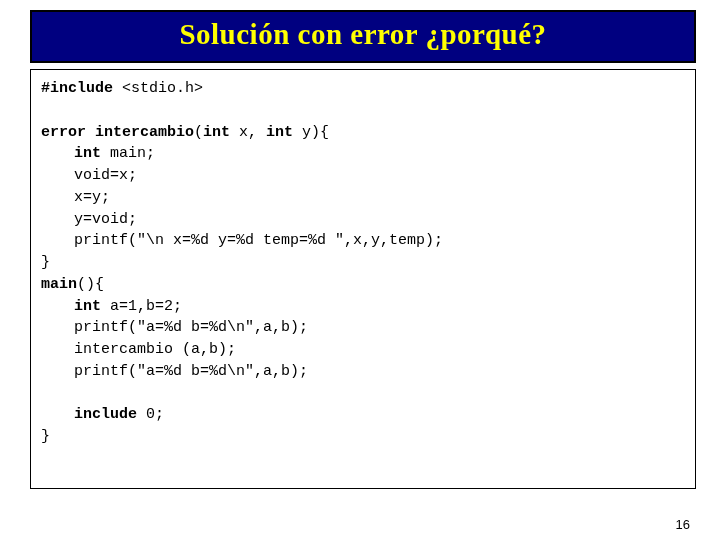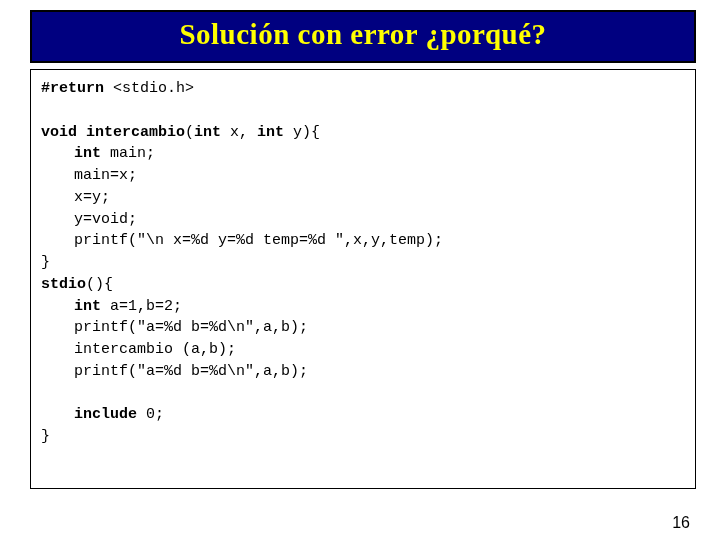--- a/index.html
+++ b/index.html
@@ -45,44 +45,44 @@
     box-sizing: border-box;
   }
   .code-box b {
     font-weight: bold;
   }
   .page-num {
     position: absolute;
     right: 30px;
     bottom: 8px;
     font-family: Arial, sans-serif;
-    font-size: 16px;
+    font-size: 13px;
     color: #000;
   }
   .ind1 { padding-left: 2.2em; display: inline-block; }
 </style>
 </head>
 <body>
 
 <div class="slide">
 
   <div class="title-bar">
     <h1>Solución con error ¿porqué?</h1>
   </div>
 
-  <div class="code-box"><b>#return</b><span> &lt;stdio.h&gt;</span>
+  <div class="code-box"><b>#include</b><span> &lt;stdio.h&gt;</span>
 
-<b>void intercambio</b><span>(</span><b>int</b><span> x, </span><b>int</b><span> y){</span>
+<b>error intercambio</b><span>(</span><b>int</b><span> x, </span><b>int</b><span> y){</span>
 <span class="ind1"><b>int</b><span> main;</span></span>
-<span class="ind1">main=x;</span>
+<span class="ind1">void=x;</span>
 <span class="ind1">x=y;</span>
 <span class="ind1">y=void;</span>
 <span class="ind1">printf("\n x=%d y=%d temp=%d ",x,y,temp);</span>
 <span>}</span>
-<b>stdio</b><span>(){</span>
+<b>main</b><span>(){</span>
 <span class="ind1"><b>int</b><span> a=1,b=2;</span></span>
 <span class="ind1">printf("a=%d b=%d\n",a,b);</span>
 <span class="ind1">intercambio (a,b);</span>
 <span class="ind1">printf("a=%d b=%d\n",a,b);</span>
 
 <span class="ind1"><b>include</b><span> 0;</span></span>
 <span>}</span></div>
 
   <div class="page-num">16</div>
 </div>

